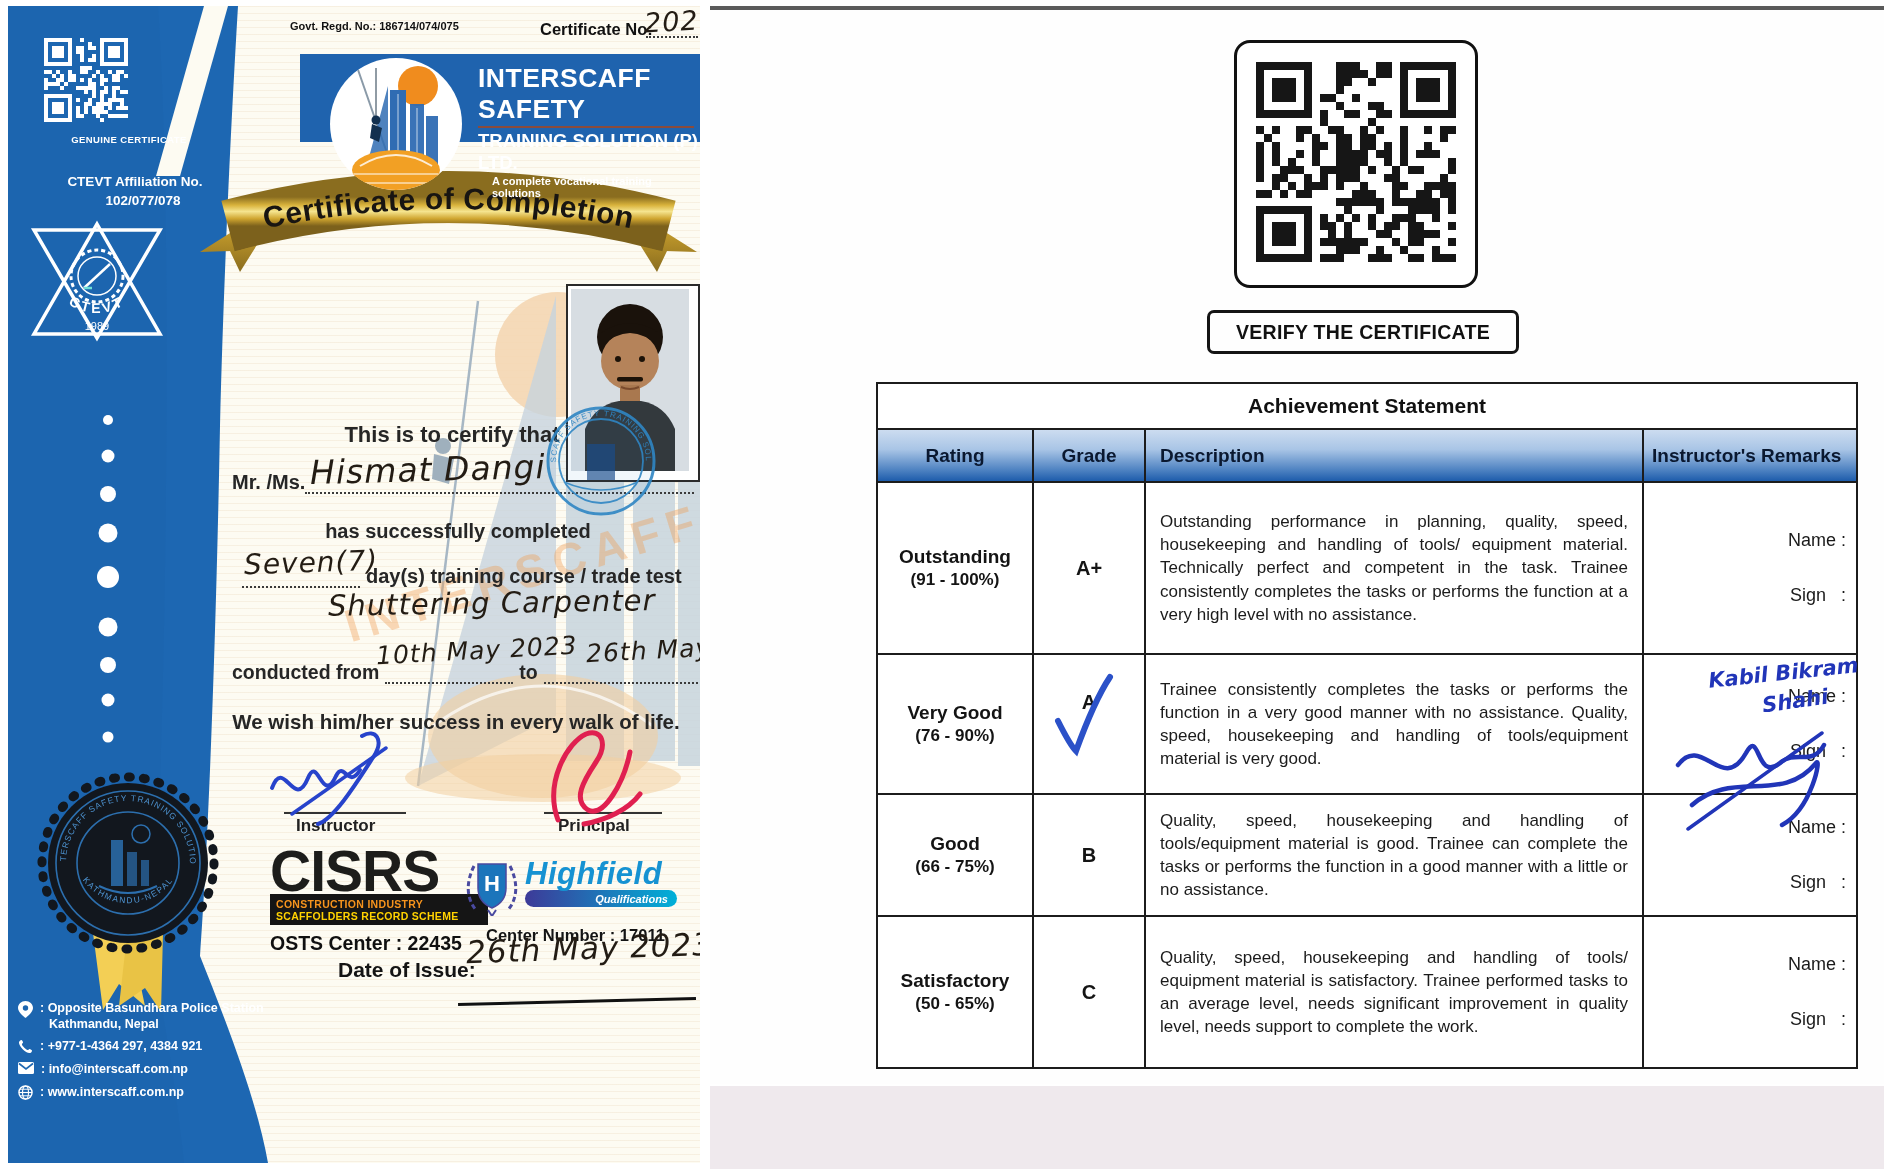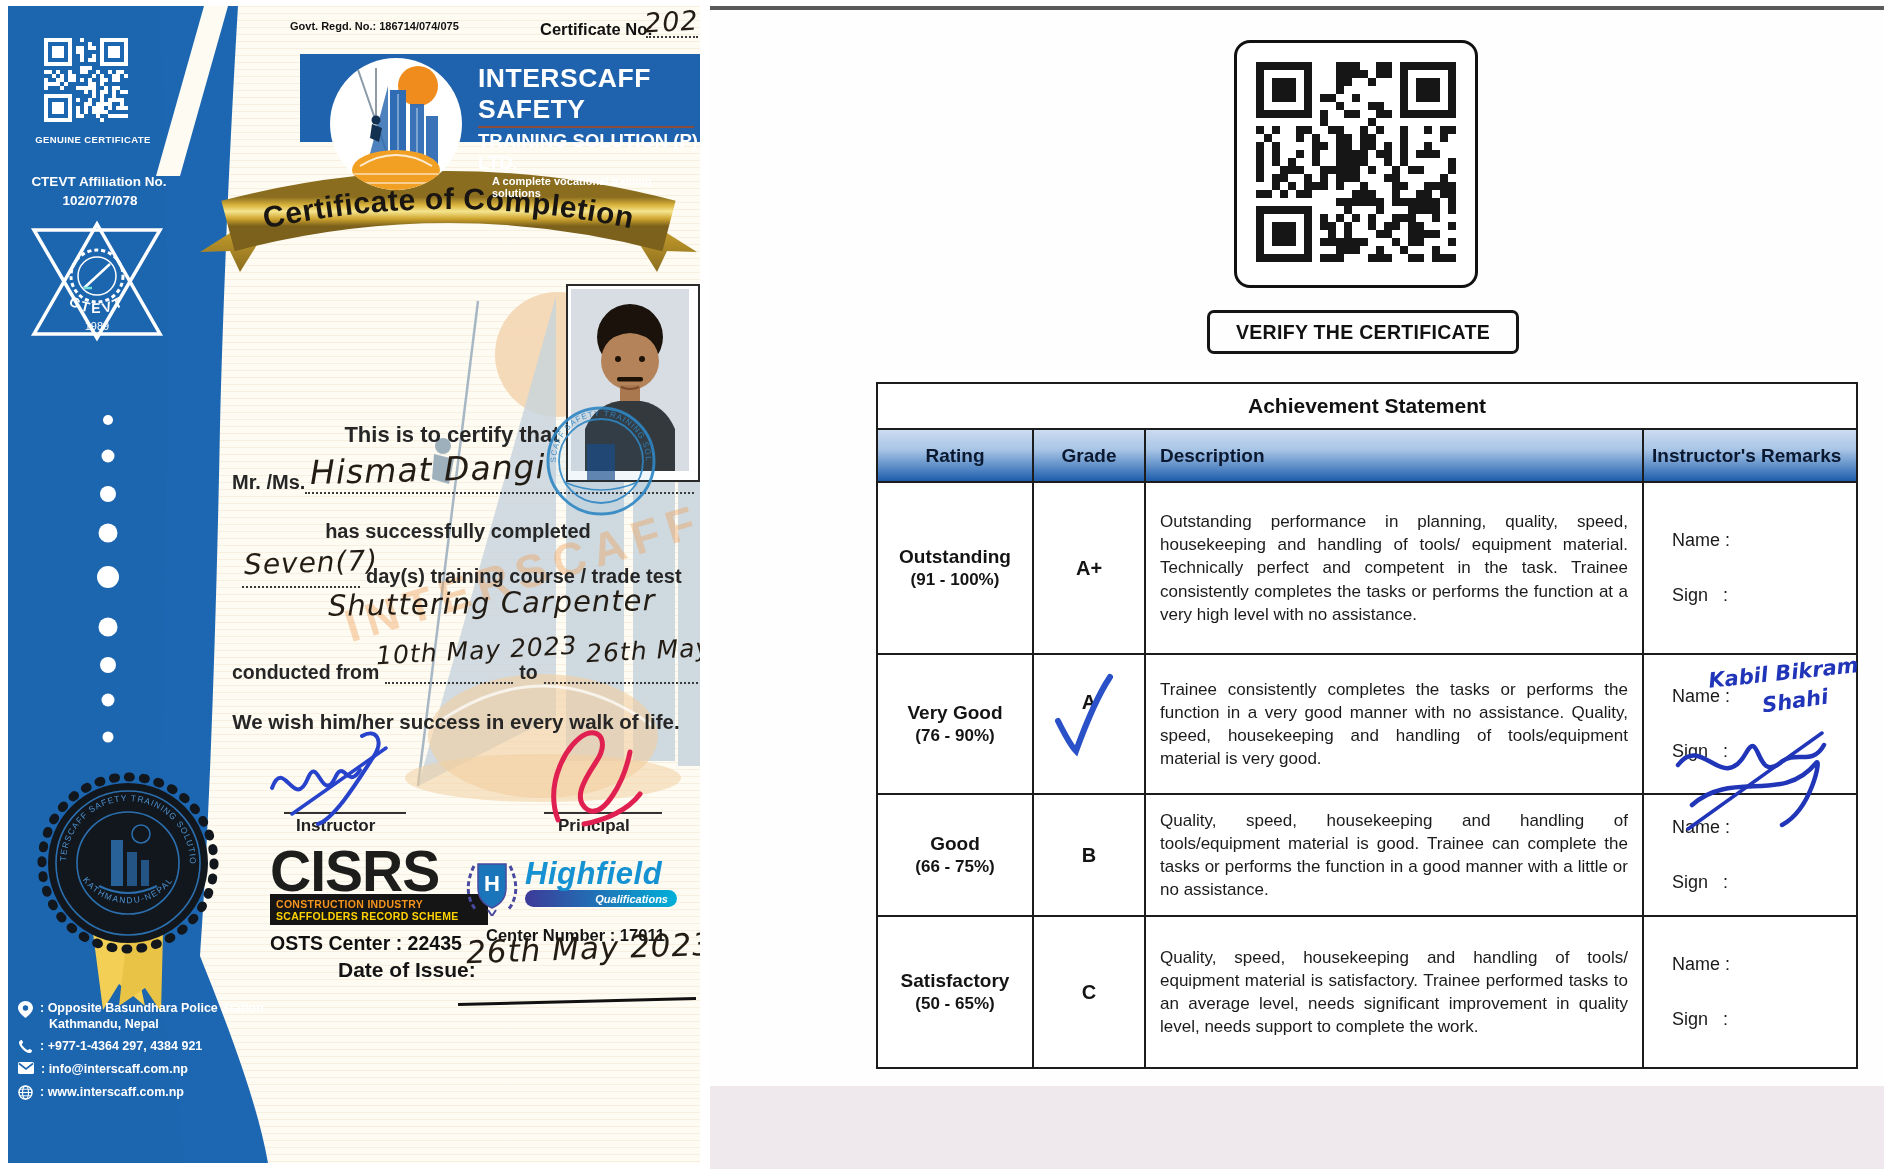--- a/index.html
+++ b/index.html
@@ -3,21 +3,21 @@
 <meta charset="utf-8">
 <style>
   html,body{margin:0;padding:0;background:#fff;}
   body{font-family:"Liberation Sans",sans-serif;}
   .canvas{position:relative;width:1884px;height:1169px;background:#fff;overflow:hidden;}
   .abs{position:absolute;}
   
   .page-left{position:absolute;left:8px;top:6px;width:692px;height:1157px;
     background:#fdfbf2;overflow:hidden;
     background-image:repeating-linear-gradient(180deg,rgba(210,170,120,.14) 0 1px,transparent 1px 7px);}
-  .side-txt{color:#fff;text-align:center;font-weight:bold;}
+  .side-txt{color:#fff;text-align:center;font-weight:bold;padding-left:36px;}
   .contact-row{display:flex;align-items:flex-start;gap:7px;color:#fff;font-weight:bold;
     font-size:12.5px;line-height:1.25;margin-bottom:7px;}
   .hand{font-family:"DejaVu Sans",sans-serif;font-style:italic;color:#231c14;
     letter-spacing:1px;white-space:nowrap;}
   .dotleader{border-bottom:2.5px dotted #3a3a3a;display:inline-block;}
   .bodyline{position:absolute;color:#262626;font-weight:bold;}
   .sigline{position:absolute;height:0;border-top:2px solid #333;}
   .cisrs-bar{background:#151515;width:206px;padding:4px 6px 3px 6px;line-height:1.15;margin-top:-4px;}
   .hf-pill{width:152px;height:17px;border-radius:9px;margin-top:1px;
     background:linear-gradient(90deg,#3d3a98,#00b0d8);
@@ -30,21 +30,21 @@
     letter-spacing:.3px;color:#111;display:flex;align-items:center;justify-content:center;}
   table.ach{border-collapse:collapse;table-layout:fixed;width:980px;background:#fff;}
   table.ach td,table.ach th{border:2px solid #1c1c1c;vertical-align:middle;box-sizing:border-box;}
   .t-title{font-size:21px;font-weight:bold;text-align:center;color:#111;}
   .t-head{background:linear-gradient(180deg,#ccdcf0 0%,#a9c5e6 38%,#4f83c2 78%,#1d5cab 100%);
     color:#0a1830;font-weight:bold;font-size:19px;height:53px;}
   .rating-cell{text-align:center;font-weight:bold;color:#141414;font-size:19px;line-height:1.3;}
   .rating-cell .rng{font-size:17px;}
   .grade-cell{text-align:center;font-weight:bold;font-size:20px;color:#141414;position:relative;}
   .desc-cell{font-size:17px;color:#1b1b1b;text-align:justify;padding:10px 14px;line-height:1.36;}
-  .rem-cell{font-size:18px;color:#1a1a1a;padding:12px 28px;position:relative;}
+  .rem-cell{font-size:18px;color:#1a1a1a;padding:12px 10px;position:relative;text-align:right;}
   .rem-cell .lbl{display:block;white-space:pre;}
   .ink{font-family:"DejaVu Sans",sans-serif;font-style:italic;font-weight:bold;
     color:#2135b8;white-space:nowrap;}
   .strip{position:absolute;left:710px;top:1086px;width:1174px;height:83px;background:#efe9ed;}
 </style>
 </head>
 <body>
 
 <div class="canvas">
 
@@ -175,21 +175,21 @@
         <rect x="60" y="4" width="28" height="28" fill="#ffffff"></rect>
         <rect x="64" y="8" width="20" height="20" fill="#1d67b2"></rect>
         <rect x="68" y="12" width="12" height="12" fill="#ffffff"></rect>
         <rect x="4" y="60" width="28" height="28" fill="#ffffff"></rect>
         <rect x="8" y="64" width="20" height="20" fill="#1d67b2"></rect>
         <rect x="12" y="68" width="12" height="12" fill="#ffffff"></rect>
       </svg>
     <div class="abs side-txt" style="left:0;top:128px;width:170px;font-size:9.5px;letter-spacing:.4px;">GENUINE CERTIFICATE</div>
 
     <div class="abs side-txt" style="left:0;top:168px;width:182px;font-size:13.5px;">CTEVT Affiliation No.</div>
-    <div class="abs side-txt" style="left:1px;top:187px;width:182px;font-size:13.5px;">102/077/078</div>
+    <div class="abs side-txt" style="left:8px;top:187px;width:182px;font-size:13.5px;">102/077/078</div>
 
     <svg class="abs" style="left:14px;top:212px;" width="150" height="128" viewBox="0 0 150 128">
       <polygon points="75,6 138,116 12,116" fill="none" stroke="#fff" stroke-width="3.5"></polygon>
       <polygon points="75,120 12,12 138,12" fill="none" stroke="#fff" stroke-width="3.5"></polygon>
       <circle cx="75" cy="58" r="26" fill="none" stroke="#fff" stroke-width="3" stroke-dasharray="4 3"></circle>
       <circle cx="75" cy="58" r="19" fill="none" stroke="#fff" stroke-width="1.5"></circle>
       <line x1="62" y1="70" x2="88" y2="46" stroke="#fff" stroke-width="2.5"></line>
       <line x1="62" y1="70" x2="70" y2="70" stroke="#6fe0d8" stroke-width="2.5"></line>
       <path id="ctevtArc" d="M46,86 Q75,104 104,86" fill="none"></path>
       <text font-size="14" font-weight="bold" fill="#fff" letter-spacing="3">

